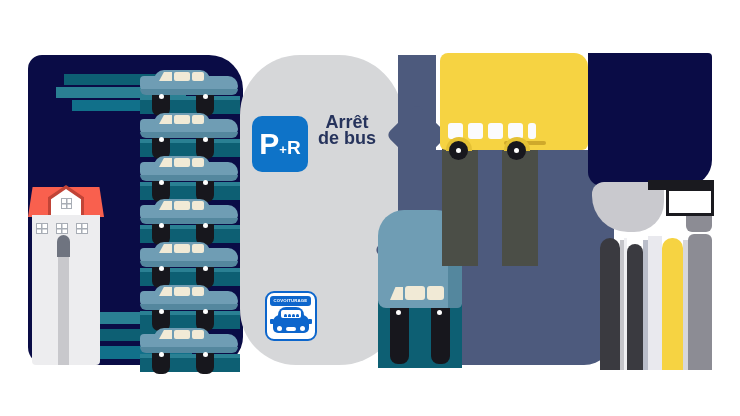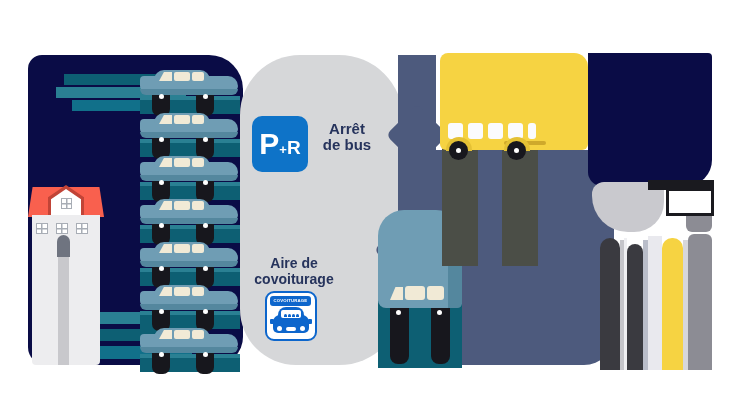--- a/index.html
+++ b/index.html
@@ -95,21 +95,21 @@
   .rail2{left:627px;top:244px;width:16px;height:126px;background:var(--rail_dark,#3a3a40);border-radius:8px 8px 0 0;}
   .railgap2{left:643px;top:240px;width:5px;height:130px;background:#b9bdc9;}
   .walkway{left:648px;top:236px;width:14px;height:134px;background:var(--light_gray,#e9e9ee);}
   .safety-line{left:662px;top:238px;width:21px;height:132px;background:var(--bus_yellow,#f6d342);border-radius:10px 10px 0 0;}
   .railgap3{left:683px;top:240px;width:5px;height:130px;background:#d7d7db;}
   .platform-slab{left:688px;top:234px;width:24px;height:136px;background:var(--platform_gray,#8c8c94);border-radius:6px 6px 0 0;}
 
   
   .lbl{color:var(--text_navy,#26335c);font-weight:700;text-align:center;line-height:16px;}
   .lbl-parc{left:234px;top:97px;width:110px;font-size:15px;}
-  .lbl-arret{left:316px;top:121px;width:62px;font-size:15px;}
+  .lbl-arret{left:316px;top:114px;width:62px;font-size:18px;}
   .lbl-aire{left:246px;top:255px;width:96px;font-size:14px;}
   .pr-sign{left:252px;top:116px;width:56px;height:56px;background:var(--sign_blue,#0e73c8);border-radius:10px;
            display:flex;align-items:center;justify-content:center;color:#fff;}
   .pr-sign .p{font-size:30px;font-weight:800;line-height:1;}
   .pr-sign .plus{font-size:13px;font-weight:800;margin-top:10px;}
   .pr-sign .r{font-size:19px;font-weight:800;margin-top:8px;}
   .covoit-sign{left:265px;top:291px;width:52px;height:50px;background:#fff;border:2.5px solid var(--covoit_blue,#0d66cc);border-radius:9px;}
   .cv-banner{left:3px;top:3px;width:41px;height:10px;background:var(--covoit_blue,#0d66cc);border-radius:3px;color:#fff;
              display:flex;align-items:center;justify-content:center;overflow:hidden;}
   .cv-banner span{font-size:6px;font-weight:700;letter-spacing:.2px;transform:scale(.72);white-space:nowrap;}
@@ -310,24 +310,20 @@
 
   <div class="pr-sign">
     <span class="p">P</span>
       <span class="plus">+</span>
       <span class="r">R</span>
   </div>
   <div class="lbl lbl-arret">
     <span>Arrêt</span><br>
     <span>de bus</span>
   </div>
-  <div class="lbl lbl-aire">
-    <span>Aire de</span><br>
-    <span>covoiturage</span>
-  </div>
   <div class="covoit-sign">
     <div class="cv-banner">
         <span>COVOITURAGE</span>
       </div>
     <div class="cv-car">
       <div class="cv-mirror ml"></div>
       <div class="cv-mirror mr"></div>
       <div class="cv-roof"></div>
       <div class="cv-body"></div>
       <div class="cv-windshield">

